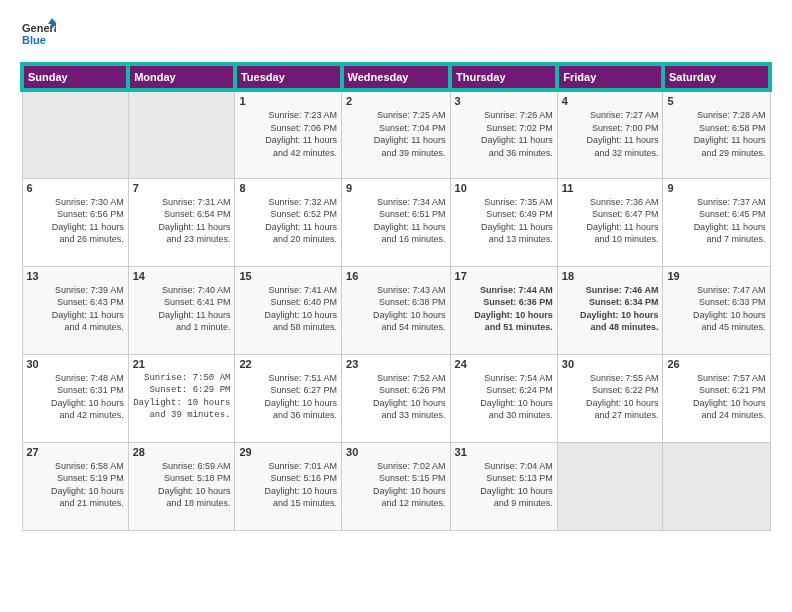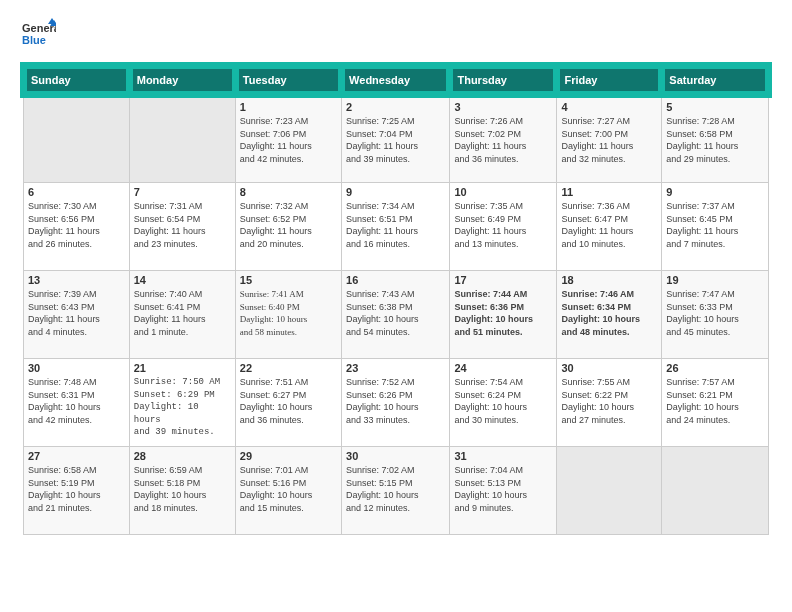--- a/index.html
+++ b/index.html
@@ -43,27 +43,27 @@
     .location {
       font-size: 14px;
       color: #555;
     }
     .calendar {
       width: 100%;
       border-collapse: collapse;
       font-size: 9.5px;
     }
     .calendar thead tr th {
-      background: #0f766e;
+      background: #701a75;
       color: white;
       font-size: 11px;
       font-weight: bold;
       padding: 5px 4px;
       text-align: left;
-      border: 7px solid #14b8a6;
+      border: 4px solid #14b8a6;
     }
     .calendar tbody tr td {
       border: 1px solid #ccc;
       vertical-align: top;
       padding: 3px 4px;
       width: 113px;
       height: 88px;
       background: white;
     }
     .calendar tbody tr:nth-child(odd) td {
@@ -75,20 +75,21 @@
     .day-num {
       font-size: 11px;
       font-weight: bold;
       color: #333;
       margin-bottom: 2px;
     }
     .day-detail {
       color: #444;
       font-size: 9px;
       line-height: 1.4;
+      text-align: right;
     }
   </style>
 </head>
 <body>
 
 <div class="page">
   <div class="header">
     <div class="logo">
       <svg class="logo-icon" viewBox="0 0 36 36">
         <rect x="0" y="0" width="36" height="36" fill="white"></rect>
@@ -221,21 +222,21 @@
           </td>
           <td>
             <div class="day-num">14</div>
             <div class="day-detail" style="white-space: pre-line;">Sunrise: 7:40 AM
 Sunset: 6:41 PM
 Daylight: 11 hours
 and 1 minute.</div>
           </td>
           <td>
             <div class="day-num">15</div>
-            <div class="day-detail" style="white-space: pre-line; font-family: Liberation Serif, serif;">Sunrise: 7:41 AM
+            <div class="day-detail" style="white-space: pre-line;">Sunrise: 7:41 AM
 Sunset: 6:40 PM
 Daylight: 10 hours
 and 58 minutes.</div>
           </td>
           <td>
             <div class="day-num">16</div>
             <div class="day-detail" style="white-space: pre-line;">Sunrise: 7:43 AM
 Sunset: 6:38 PM
 Daylight: 10 hours
 and 54 minutes.</div>

